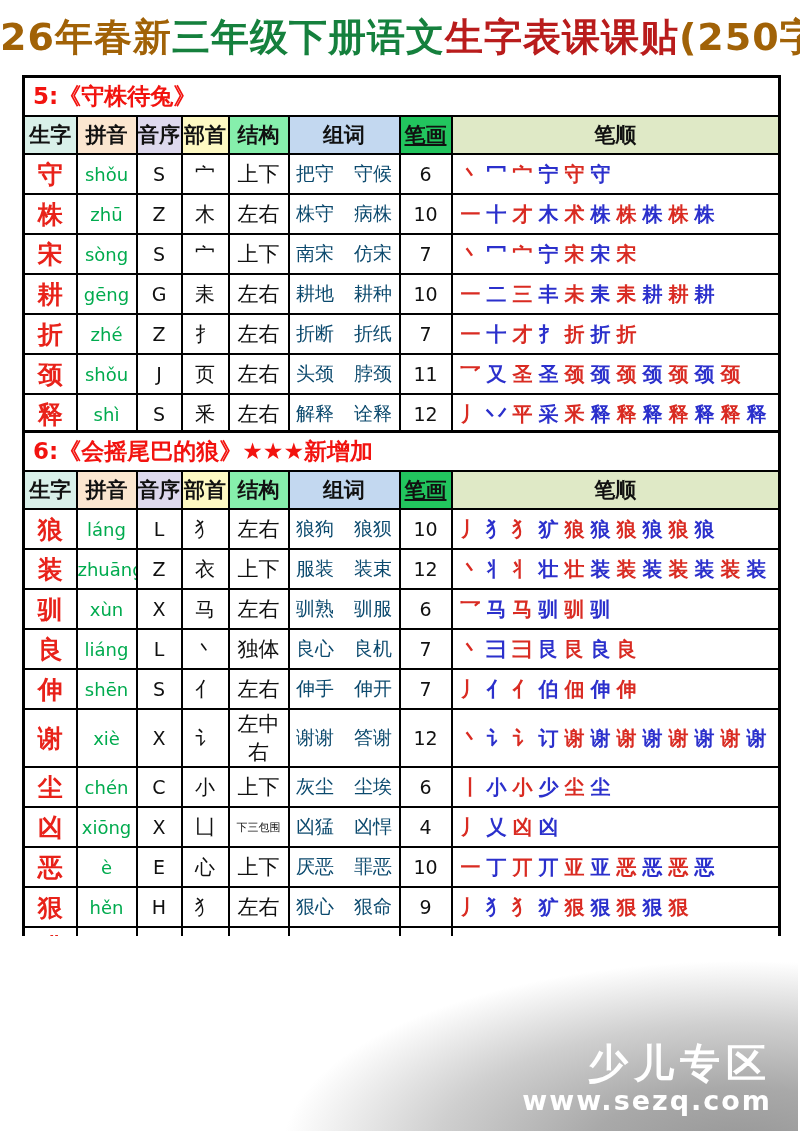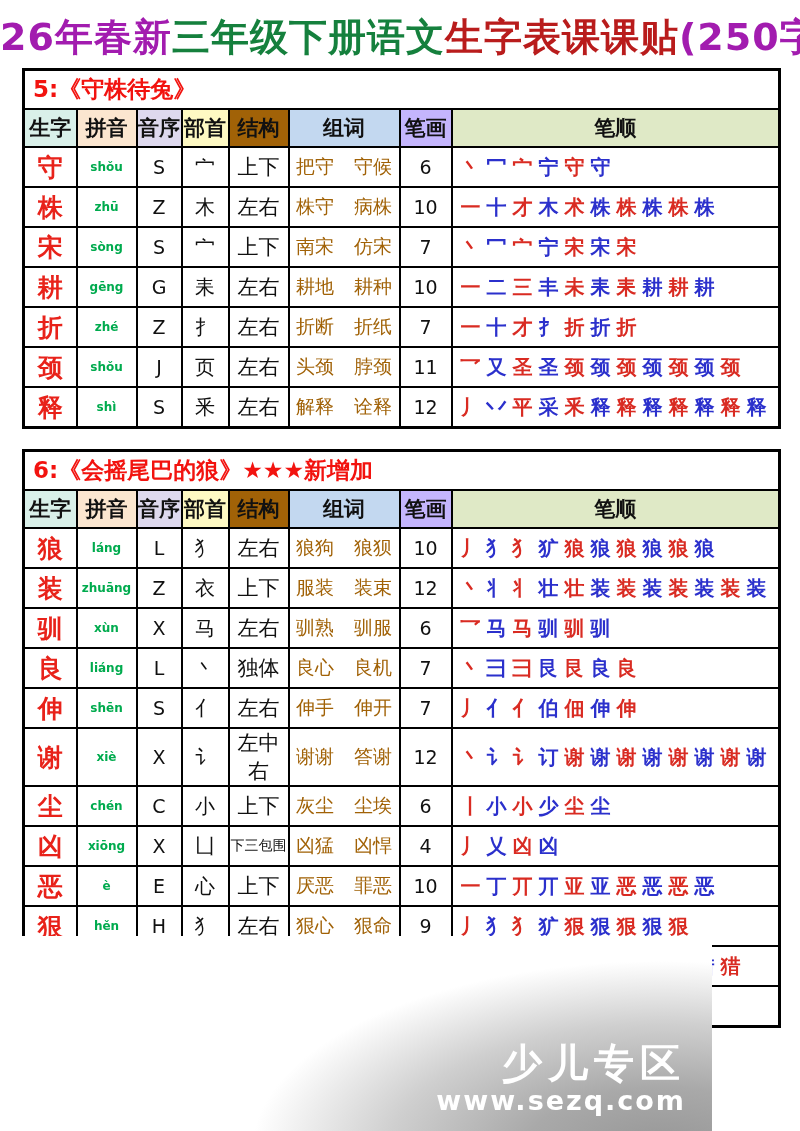--- a/index.html
+++ b/index.html
@@ -2,70 +2,70 @@
 <html><head>
 <meta charset="utf-8">
 <style>
   html,body{margin:0;padding:0;background:#fff;}
   .page{position:relative;width:800px;height:1131px;background:#ffffff;overflow:hidden;
         font-family:"DejaVu Sans",sans-serif;}
 
   
   .main-title{position:absolute;top:12px;left:0;width:800px;text-align:center;
               font-weight:bold;font-size:38px;letter-spacing:1px;white-space:nowrap;}
-  .main-title .t-red{color:#a21caf;}
+  .main-title .t-red{color:#a16207;}
   .main-title .t-black{color:#15803d;}
   .main-title .t-blue{color:#b91c1c;}
 
   
   .gtable{position:absolute;left:22px;width:756px;border-collapse:collapse;table-layout:fixed;
           background:#fff;border:3px solid #000;}
   .gtable td,.gtable th{border:2px solid #000;padding:0;vertical-align:middle;overflow:hidden;}
   .gtable .title-cell{height:37px;text-align:left;padding-left:8px;
                       color:#f2130f;font-weight:bold;font-size:23px;background:#fff;}
   .gtable th.h{height:36px;font-size:21px;font-weight:bold;color:#111;text-align:center;}
   .c0{background:#d9f0e9;} .c1{background:#fbe6d0;} .c2{background:#ded9ee;}
-  .c3{background:#fef9c3;} .c4{background:#a16207;} .c5{background:#c3d8f0;}
-  .c6{background:#c4b5fd;} .c7{background:#dfe9c6;margin-left:40px;}
+  .c3{background:#fef9c3;} .c4{background:#86efac;} .c5{background:#c3d8f0;}
+  .c6{background:#22c55e;text-decoration:underline;} .c7{background:#dfe9c6;margin-left:40px;}
 
   .rows td{height:38px;text-align:center;}
   td.cell-char{color:#e8221a;font-weight:bold;font-size:25px;}
-  td.cell-pinyin{color:#00ab4e;font-weight:bold;font-size:12px;}
+  td.cell-pinyin{color:#00ab4e;font-weight:normal;font-size:18px;}
   td.cell-initial{font-size:19px;color:#111;}
   td.cell-radical{font-size:20px;color:#111;}
   td.cell-structure{font-size:21px;color:#111;}
-  td.cell-structure.small{font-size:14px;}
-  td.cell-words{font-size:19px;color:#a16207;margin-top:24px;}
+  td.cell-structure.small{font-size:11px;}
+  td.cell-words{font-size:19px;color:#0c4a6e;margin-top:24px;}
   td.cell-words .w{display:inline-block;}
   td.cell-words .w + .w{margin-left:20px;}
   td.cell-count{font-size:19px;color:#111;}
   td.cell-order{text-align:left;padding-left:8px;}
   td.cell-order .steps{display:flex;gap:6px;align-items:center;flex-wrap:nowrap;}
   .st{font-size:20px;line-height:1;font-weight:bold;}
   .st:nth-child(odd){color:#d92b22;}
   .st:nth-child(even){color:#2b30cc;}
 
   
-  .footer{position:absolute;left:0;bottom:0;width:712px;height:195px;
+  .footer{position:absolute;left:0;bottom:0;width:798px;height:195px;
           background:radial-gradient(80% 135% at 93% 110%,
                      #969696 0%,#a9a9a9 24%,#cfcfcf 48%,#ffffff 72%);}
   .watermark{position:absolute;right:26px;bottom:14px;text-align:right;color:#ffffff;}
   .brand{font-size:40px;font-weight:900;letter-spacing:6px;line-height:1.1;}
   .site{font-size:27px;font-weight:bold;letter-spacing:2px;line-height:1.2;}
 </style>
 </head>
 <body>
 
 <div class="page">
 
   <div class="main-title">
     <span class="t-red">26年春新</span><span class="t-black">三年级下册语文</span><span class="t-blue">生字表课课贴</span><span class="t-red">(250字)</span>
   </div>
 
-  <table class="gtable" style="top:68px;">
+  <table class="gtable" style="top:75px;">
     <colgroup>
       <col style="width:53px">
         <col style="width:60px">
         <col style="width:45px">
         <col style="width:47px">
       <col style="width:60px">
         <col style="width:111px">
         <col style="width:52px">
         <col style="width:328px">
     </colgroup>
@@ -235,21 +235,21 @@
               <span class="st">释</span>
               <span class="st">释</span>
               <span class="st">释</span>
               <span class="st">释</span>
             </span>
           </td>
         </tr>
       </tbody>
   </table>
 
-  <table class="gtable" style="top:449px;">
+  <table class="gtable" style="top:430px;">
     <colgroup>
       <col style="width:53px">
         <col style="width:60px">
         <col style="width:45px">
         <col style="width:47px">
       <col style="width:60px">
         <col style="width:111px">
         <col style="width:52px">
         <col style="width:328px">
     </colgroup>

